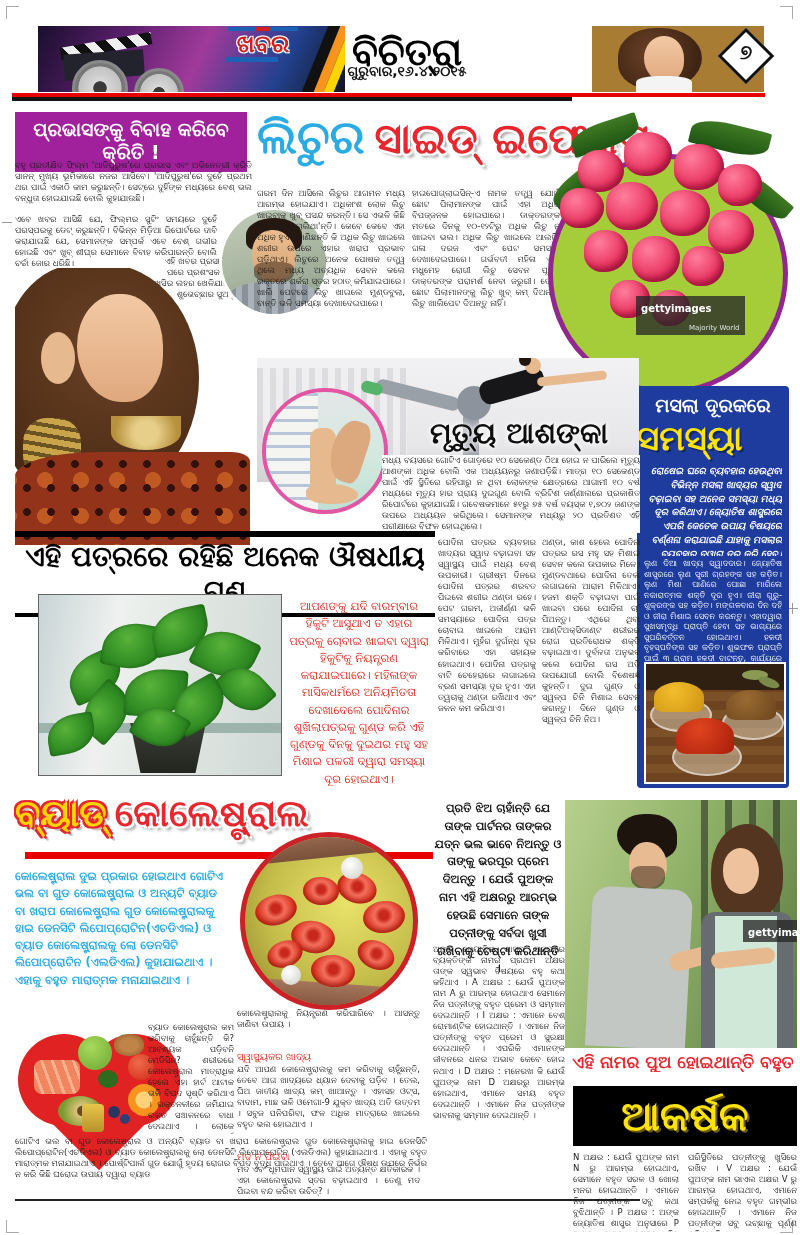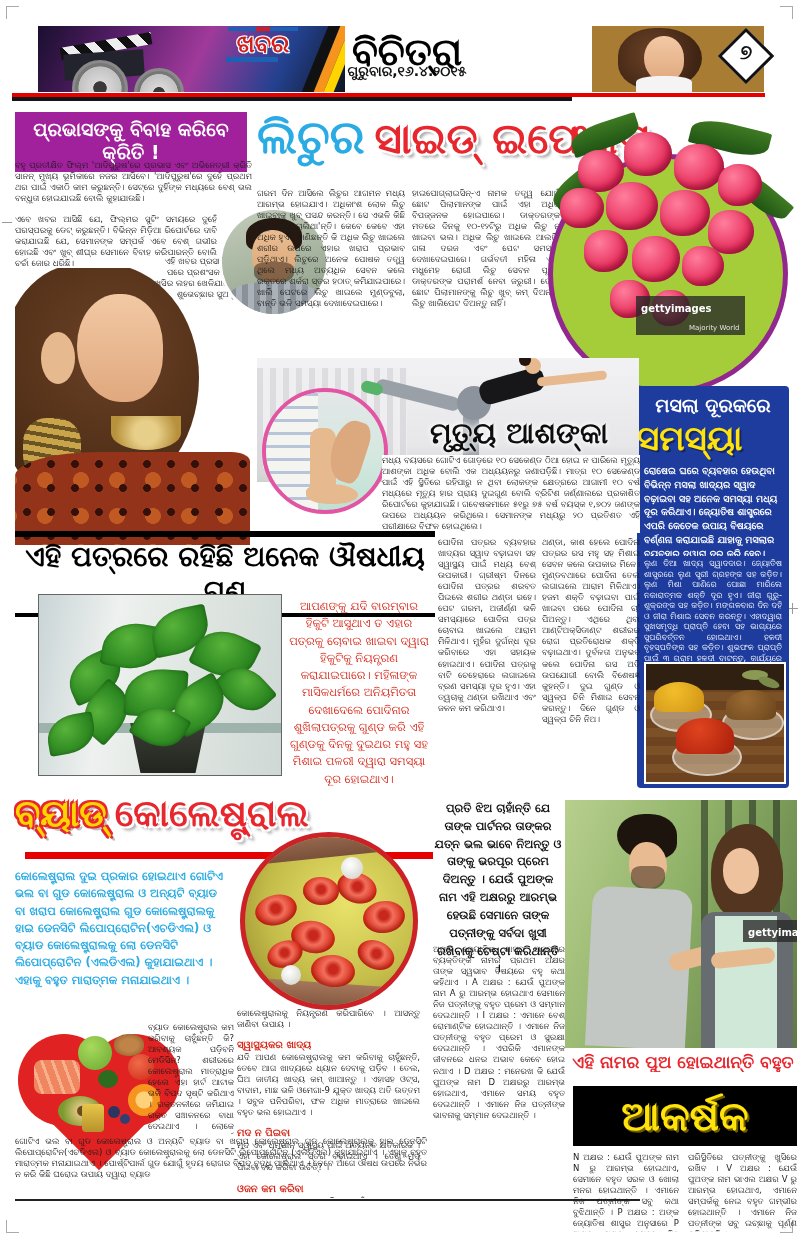--- a/index.html
+++ b/index.html
@@ -1,20 +1,20 @@
 <!DOCTYPE html>
 <html><head>
 <meta charset="utf-8">
 <style>
   html,body{margin:0;padding:0;background:#ffffff;}
   #page{position:relative;width:800px;height:1235px;background:#fff;overflow:hidden;
         font-family:"DejaVu Sans","Liberation Sans",sans-serif;}
   .abs{position:absolute;}
   .bt{font-size:8.5px;line-height:1.3;text-align:justify;color:#1c1c1c;overflow:hidden;}
-  .centerbold{font-weight:bold;text-align:left;overflow:hidden;}
+  .centerbold{font-weight:bold;text-align:right;overflow:hidden;font-style:italic;}
   
   #hdr-film{left:38px;top:26px;width:307px;height:66px;overflow:hidden;
     background:linear-gradient(115deg,#1a0f2e 0%,#5c1f6e 28%,#a03a9a 52%,#23418f 78%,#101522 100%);}
   .reel{border-radius:50%;background:radial-gradient(circle,#3a3a3a 18%,#d8d8d8 20%,#c2c2c2 60%,#777 62%);border:3px solid #8a8a8a;}
   .clapper{background:repeating-linear-gradient(55deg,#111 0 9px,#eee 9px 18px);transform:rotate(-10deg);}
   .hstripe{transform:skewX(-22deg);}
   #logo-block{left:218px;top:27px;width:90px;height:34px;text-align:center;}
   #logo-bar-top{left:10px;top:0;width:70px;height:4px;background:#1b62b5;}
   #logo-bar-red{left:38px;top:0;width:14px;height:4px;background:#d21f1f;}
   #logo-text{left:0;top:3px;width:90px;font-size:24px;font-weight:bold;color:#d21f1f;
@@ -107,21 +107,21 @@
   .rbc{position:absolute;border-radius:50%;
      background:radial-gradient(circle at 50% 45%,#c8281c 16%,#f2705c 34%,#d92f1d 72%);
      box-shadow:inset 0 -3px 5px rgba(120,10,0,.5);}
   .wbc{position:absolute;border-radius:50%;background:radial-gradient(circle at 40% 35%,#fff,#d8d8d0 80%);}
   #heart-plate{left:12px;top:1020px;width:172px;height:148px;}
   .heart-sq{left:43px;top:44px;width:88px;height:88px;background:#e02222;transform:rotate(45deg);}
   .heart-c{width:92px;height:92px;border-radius:50%;background:#e02222;}
   .food{position:absolute;border-radius:50%;}
   #chol-col1-top{left:148px;top:1022px;width:86px;height:112px;}
   #chol-col1-bot{left:15px;top:1136px;width:412px;height:60px;}
-  .subhead{font-size:10px;font-weight:bold;color:#d62718;margin:8px 0 1px 0;}
+  .subhead{font-size:10px;font-weight:normal;color:#d62718;margin:20px 0 1px 0;}
   #bottom-rule{left:15px;top:1199px;width:625px;height:2px;background:#222;}
   
   #let-intro{left:433px;top:800px;width:130px;height:140px;font-size:11.5px;line-height:1.55;font-weight:bold;
      color:#111;text-align:center;}
   #let-body{left:433px;top:944px;width:132px;height:254px;}
   #couple-photo{left:565px;top:800px;width:232px;height:248px;overflow:hidden;
      background:linear-gradient(110deg,#b8cf8e 0%,#8fb268 45%,#5f7a44 100%);}
   #fence{right:0;top:0;width:96px;height:248px;
      background:repeating-linear-gradient(90deg,rgba(22,28,22,.5) 0 7px,transparent 7px 24px);}
   #let-redline{left:568px;top:1052px;width:230px;font-size:17px;font-weight:bold;color:#e8262d;text-align:center;white-space:nowrap;overflow:hidden;}

